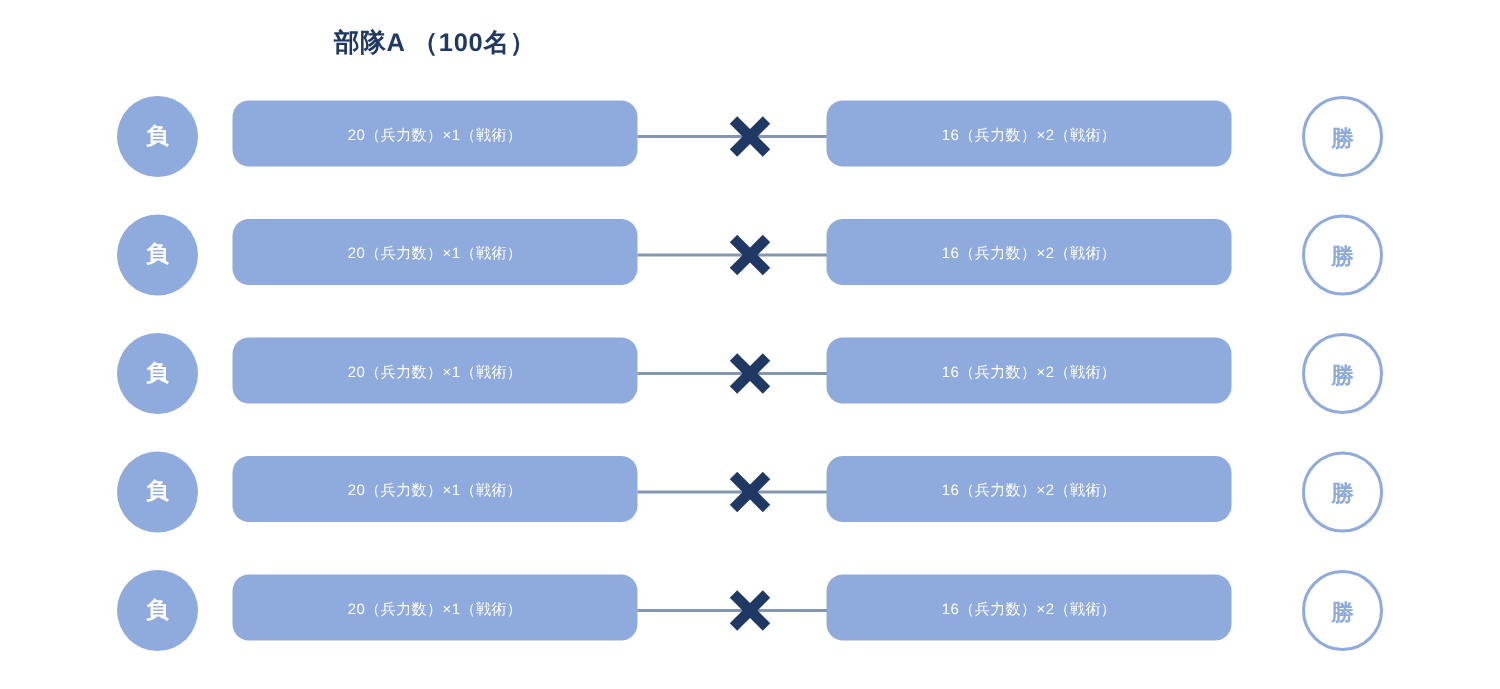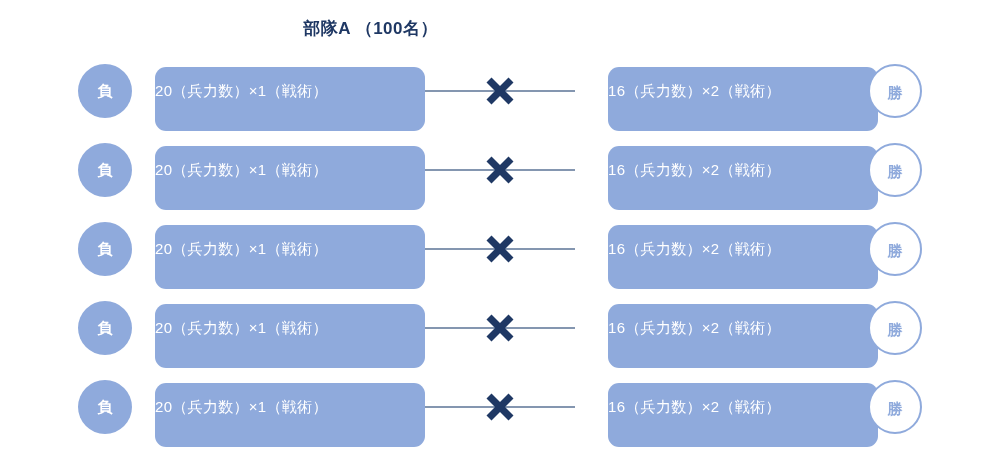--- a/index.html
+++ b/index.html
@@ -35,23 +35,22 @@
     position: absolute;
     font-size: 17px;
     font-weight: 700;
     color: #1F3864;
     letter-spacing: 0.5px;
     white-space: nowrap;
     text-align: center;
     line-height: 30px;
   }
   .col-header.left-header {
-    left: 168px;
-    width: 270px;
-    text-align: right;
+    left: 155px;
+    width: 270px;
   }
   .col-header.right-header {
     left: 575px;
     width: 270px;
   }
 
   
   .rows-wrap {
     position: absolute;
     top: 0;
@@ -90,37 +89,37 @@
     left: 868px;
     background: #ffffff;
     color: #8FAADC;
     border: 2.5px solid #8FAADC;
   }
 
   
   .force-bar {
     position: absolute;
     top: 0;
-    height: 64px;
+    height: 44px;
     border-radius: 11px;
     background: #8FAADC;
     color: #ffffff;
-    font-size: 15px;
+    font-size: 10px;
     font-weight: 400;
     line-height: 48px;
-    text-align: left;
+    text-align: center;
     white-space: nowrap;
     letter-spacing: 0.3px;
   }
   .force-bar.bar-left {
     left: 155px;
     width: 270px;
   }
   .force-bar.bar-right {
-    left: 608px;
+    left: 551px;
     width: 270px;
   }
 
   
   .connector {
     position: absolute;
     top: 23px;
     left: 425px;
     width: 150px;
     height: 2px;

